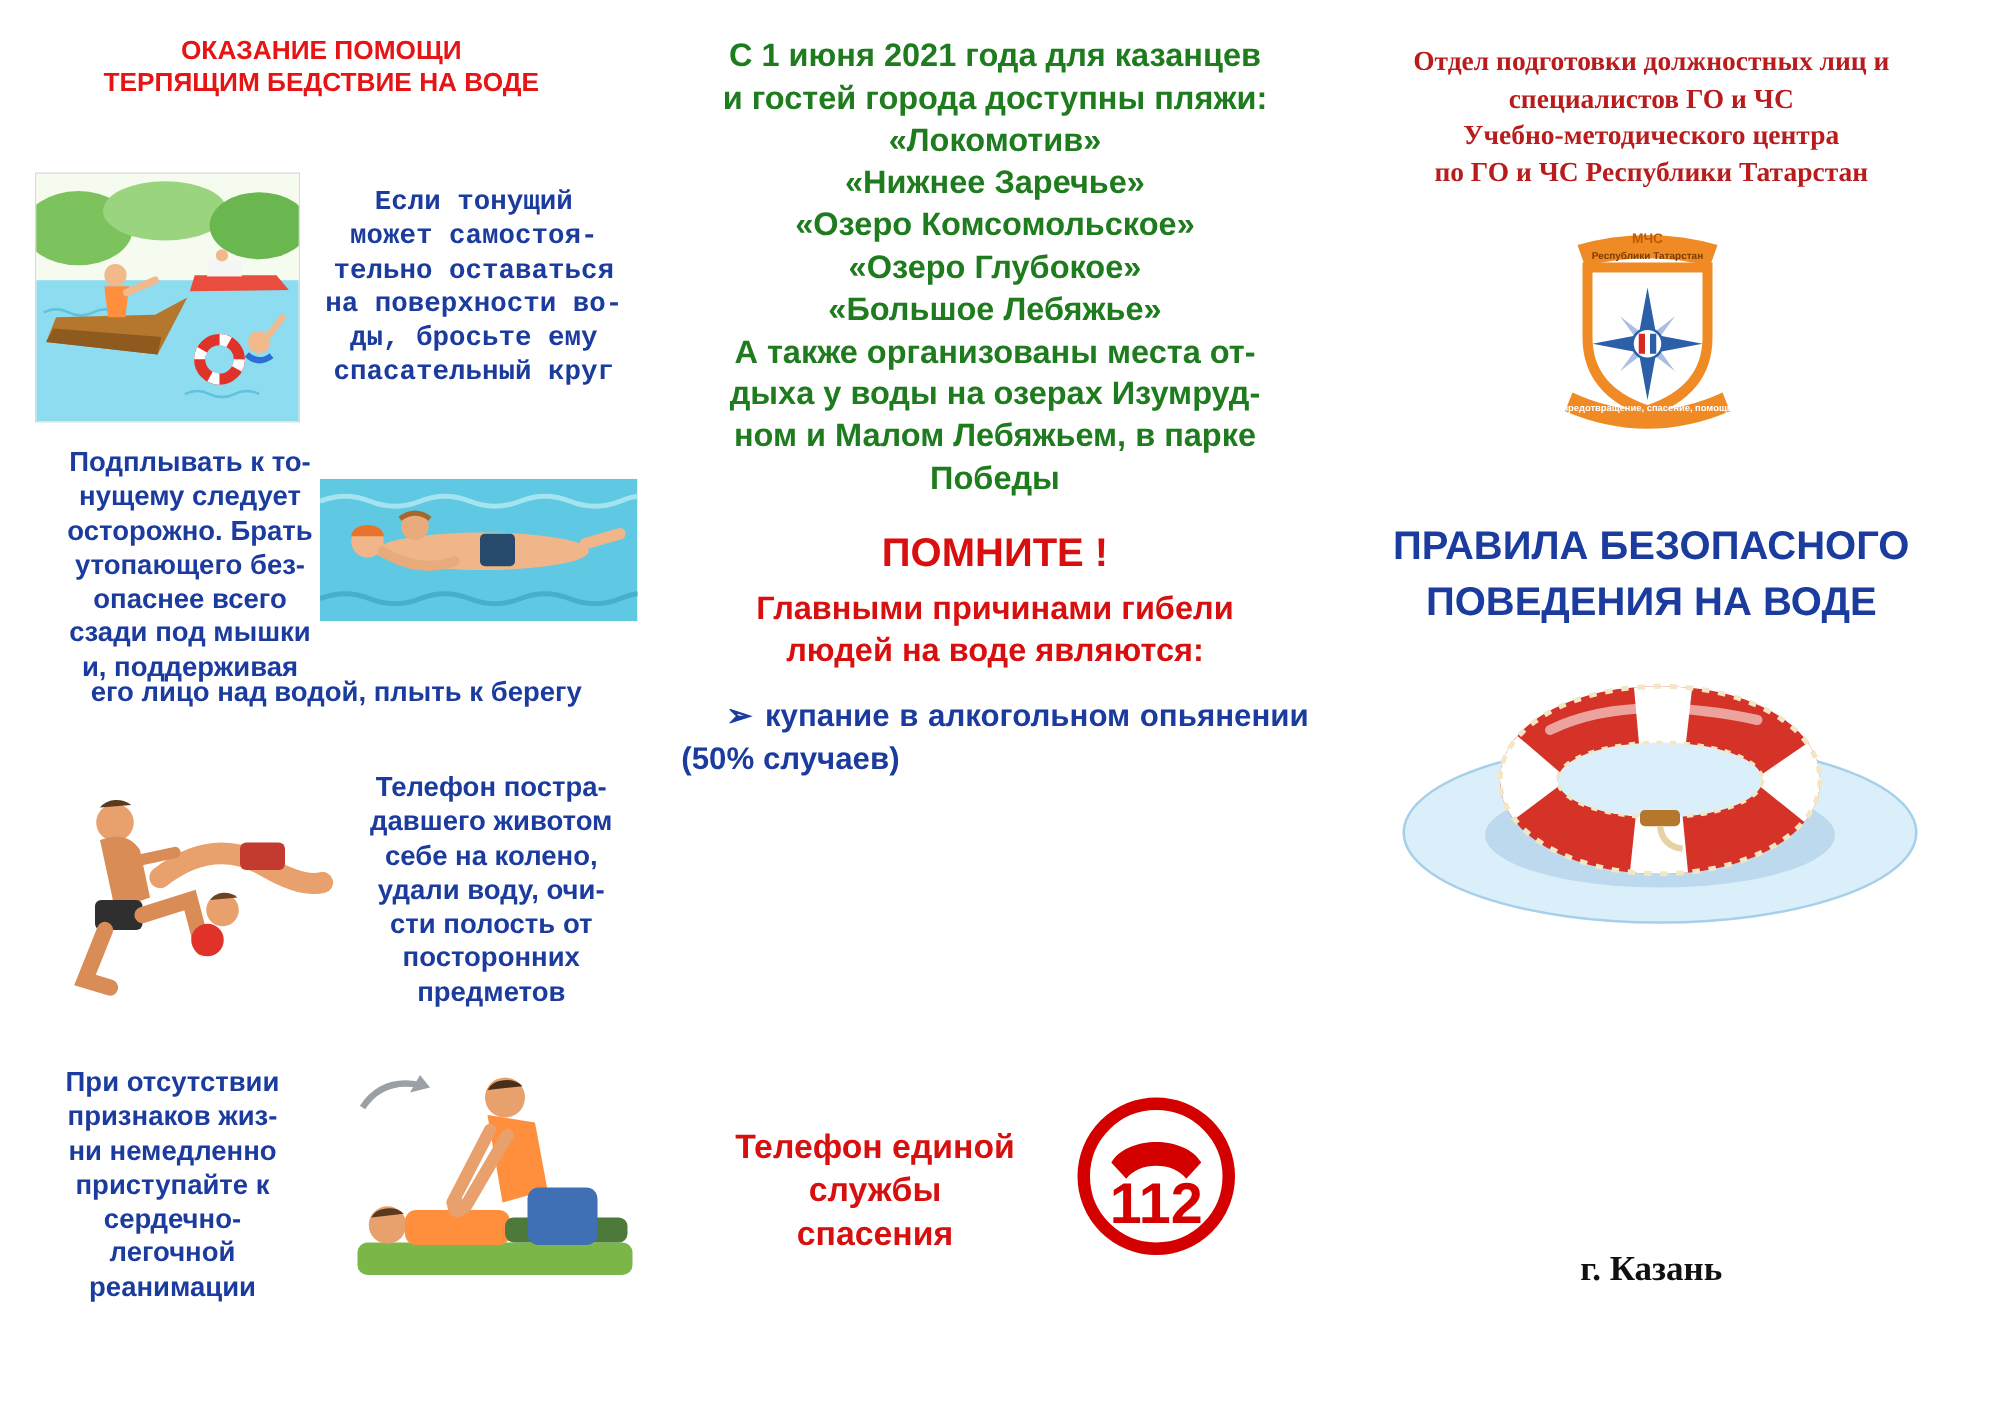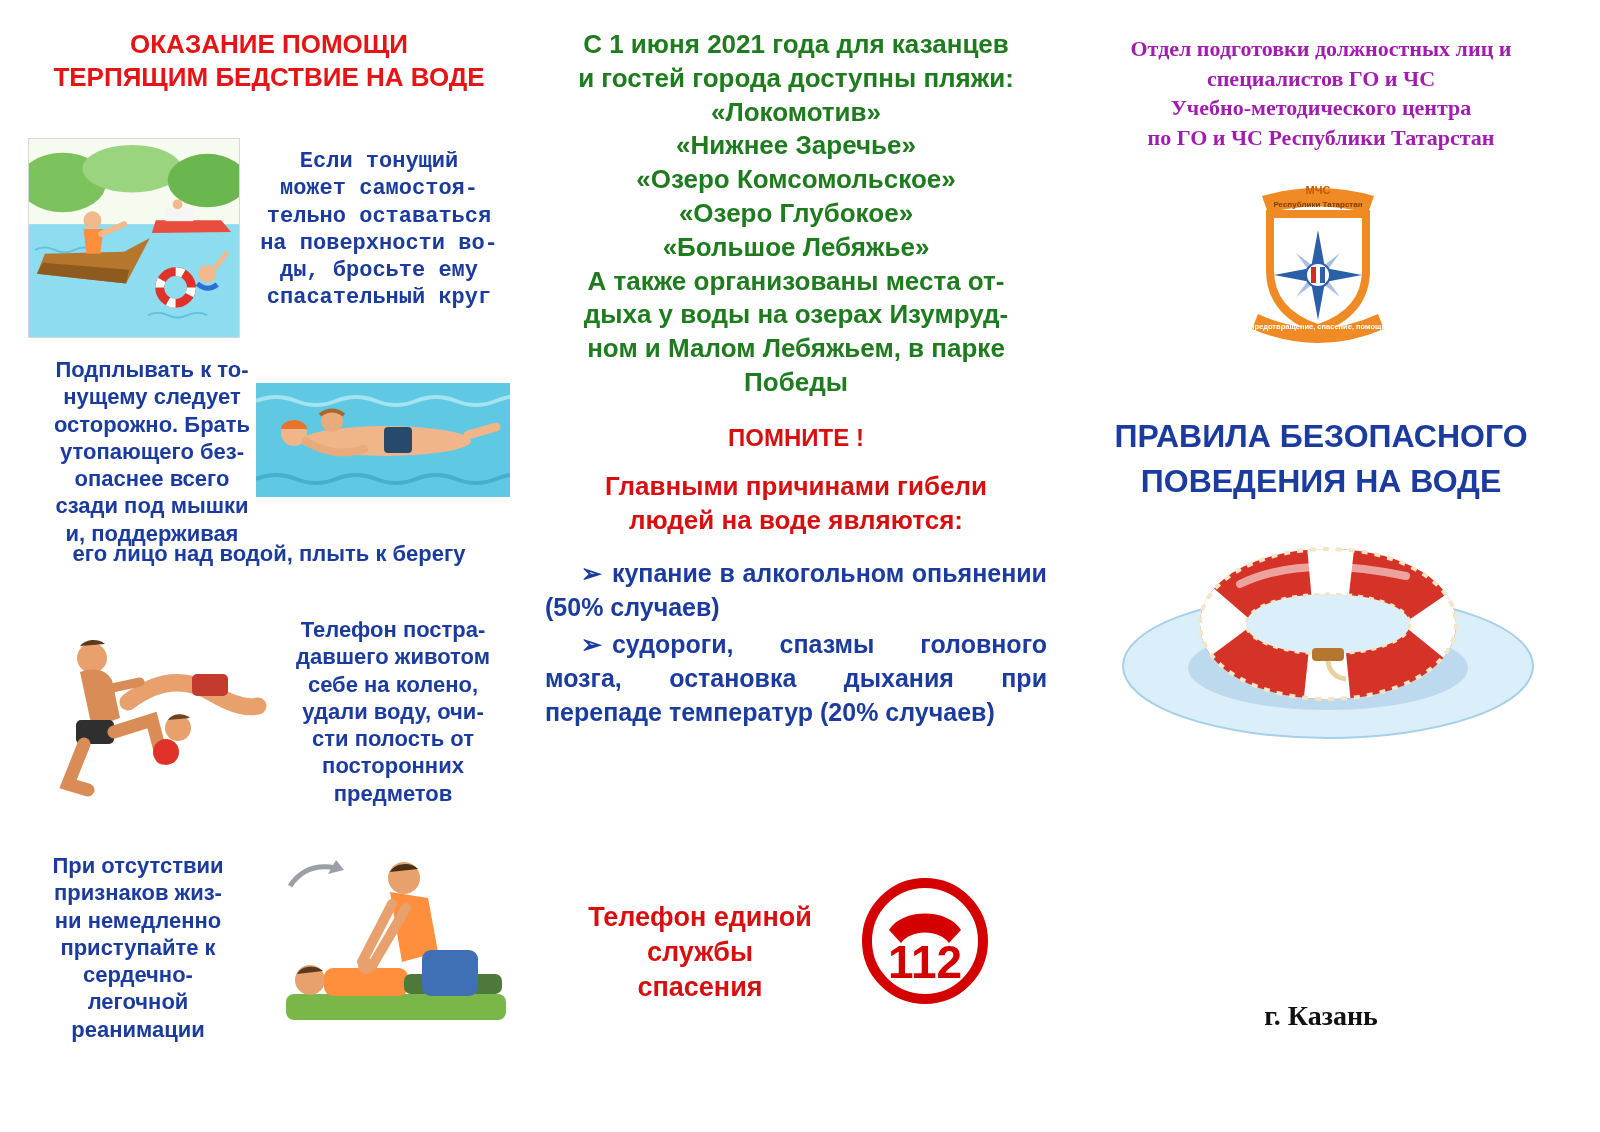--- a/index.html
+++ b/index.html
@@ -12,43 +12,43 @@
   .preline { white-space:pre-line; }
   .center { text-align:center; }
   .bold { font-weight:bold; }
   .blue { color:#1b3c9e; }
   .red { color:#d80f0f; }
   .green { color:#1e7b1e; }
   .serif { font-family:"Liberation Serif", serif; }
   svg { display:block; width:100%; height:100%; font-family:"Liberation Sans", sans-serif; }
 
   
-  .l-title { left:38px; top:28px; width:462px; font-size:26px; line-height:1.25; color:#e61414; }
+  .l-title { left:26px; top:28px; width:462px; font-size:21px; line-height:1.25; color:#e61414; }
   .t1-img  { left:28px;  top:138px; width:212px; height:200px; border:1px solid #d8d8d8; }
   .t1-text { left:250px; top:148px; width:258px; font-size:22px; line-height:1.24;font-family:Liberation Mono, monospace; }
   .t2-text { left:38px;  top:356px; width:228px; font-size:22px; line-height:1.24; }
   .t2-img  { left:256px; top:383px; width:254px; height:114px; }
   .t2-tail { left:28px;  top:541px; width:482px; font-size:22px; }
   .t3-img  { left:36px;  top:622px; width:238px; height:182px; }
   .t3-text { left:282px; top:616px; width:222px; font-size:22px; line-height:1.24; }
   .t4-text { left:28px;  top:852px; width:220px; font-size:22px; line-height:1.24; }
   .t4-img  { left:252px; top:842px; width:258px; height:202px; }
 
   
   .m-green        { left:545px; top:28px;  width:502px; font-size:26px; line-height:1.3; }
-  .m-remember     { left:545px; top:424px; width:502px; font-size:24px; }
+  .m-remember     { left:545px; top:424px; width:502px; font-size:32px; }
   .m-causes-title { left:545px; top:470px; width:502px; font-size:26px; line-height:1.3; }
   .m-causes       { left:545px; top:556px; width:502px; font-size:25px; line-height:1.36; text-align:justify; }
   .m-causes p     { text-indent:36px; margin-bottom:3px; }
   .m-causes .bullet { margin-right:10px; }
   .m-phone-label  { left:552px; top:900px; width:296px; font-size:27px; line-height:1.3; }
   .m-112          { left:858px; top:874px; width:134px; height:134px; }
 
   
-  .r-dept   { left:1080px; top:34px;  width:482px; font-size:22px; line-height:1.35; color:#a21caf; }
+  .r-dept   { left:1080px; top:34px;  width:482px; font-size:22px; line-height:1.35; color:#b91c1c; }
   .r-emblem { left:1240px; top:180px; width:156px; height:172px; }
   .r-title  { left:1080px; top:414px; width:482px; font-size:32px; line-height:1.4; }
   .r-ring   { left:1112px; top:526px; width:432px; height:224px; }
   .r-pam    { left:1080px; top:786px; width:482px; font-size:28px; letter-spacing:2px; }
   .r-city   { left:1080px; top:1000px; width:482px; font-size:28px; color:#111; }
 </style>
 </head>
 <body>
 
 <div class="page">
@@ -176,21 +176,20 @@
 ном и Малом Лебяжьем, в парке
 Победы</div>
   </div>
 
   <div class="abs m-remember center bold red">ПОМНИТЕ !</div>
   <div class="abs m-causes-title center bold red preline">Главными причинами гибели
 людей на воде являются:</div>
 
   <div class="abs m-causes bold blue">
     <p><span class="bullet">➢</span><span>купание в алкогольном опьянении (50% случаев)</span></p>
-    <p><span class="bullet">➢</span><span>судороги, спазмы головного мозга, остановка дыхания при перепаде температур (20% случаев)</span></p>
   </div>
 
   <div class="abs m-phone-label center bold red preline">Телефон единой
 службы
 спасения</div>
 
   <div class="abs m-112">
     <svg viewBox="0 0 134 134">
       <circle cx="67" cy="67" r="58" fill="#ffffff" stroke="#d40000" stroke-width="10"></circle>
       <path d="M31 56 C44 34 90 34 103 56 L91 69 C81 55 53 55 43 69 Z" fill="#d40000"></path>

